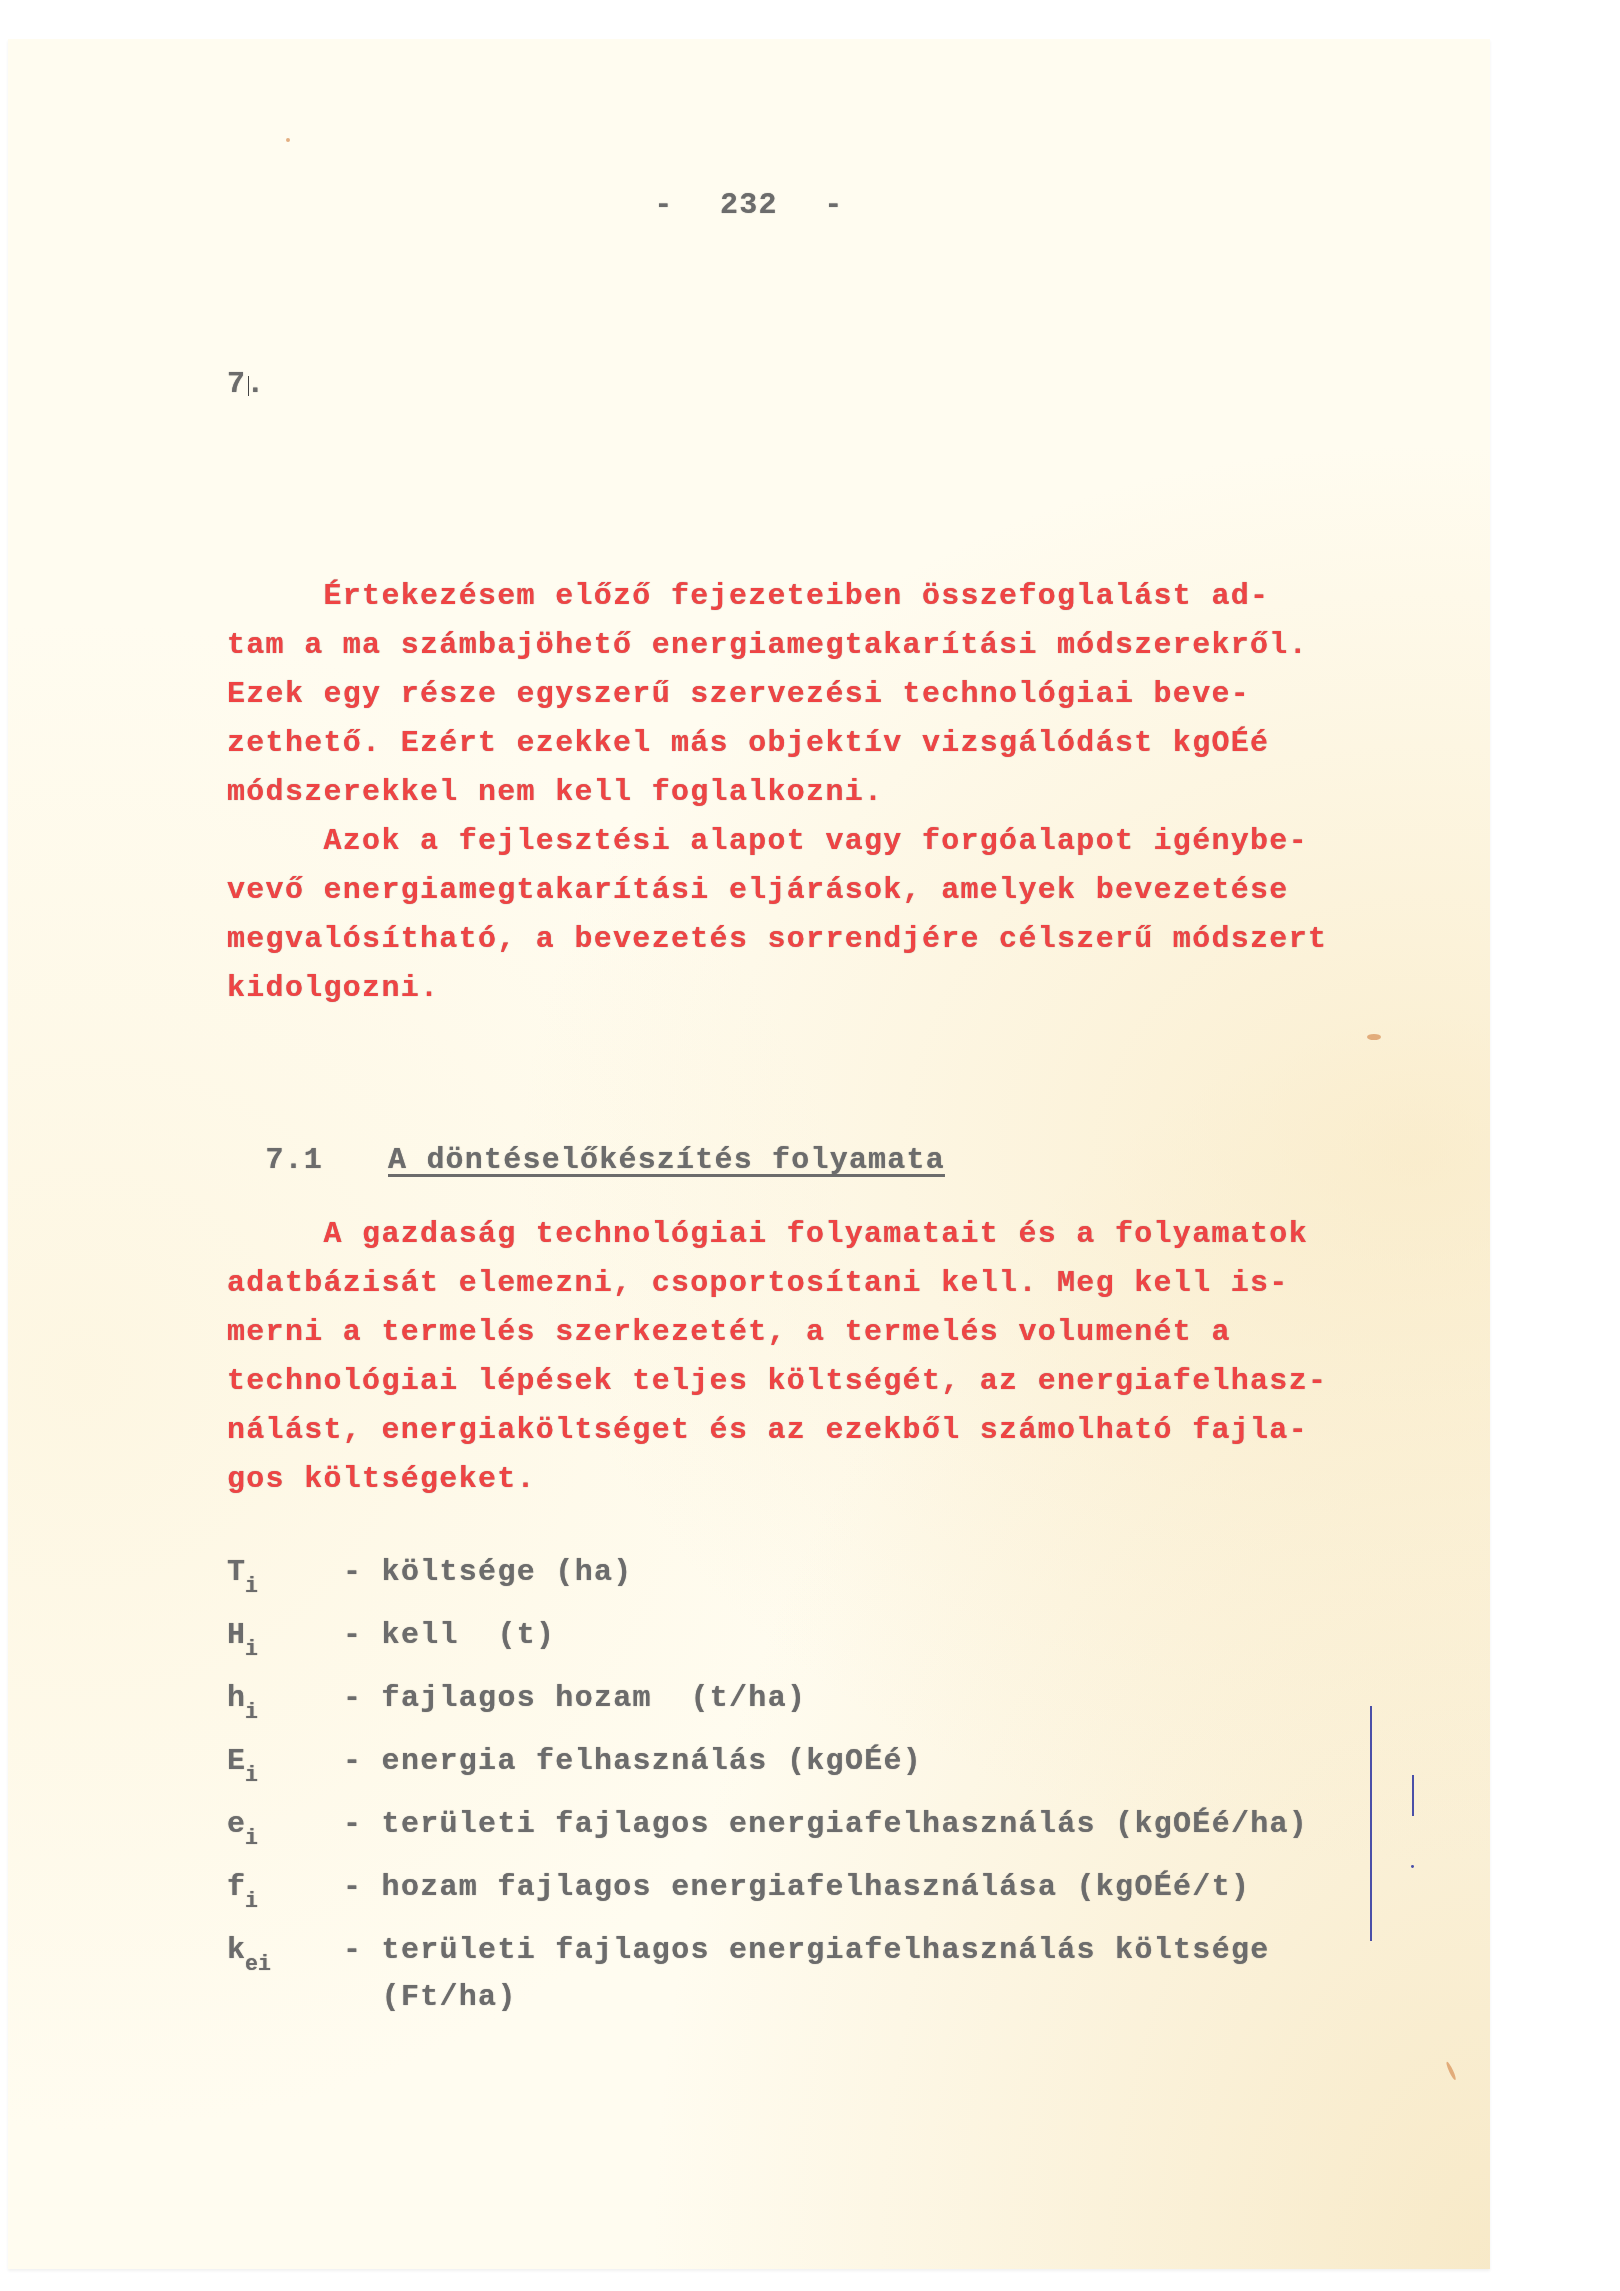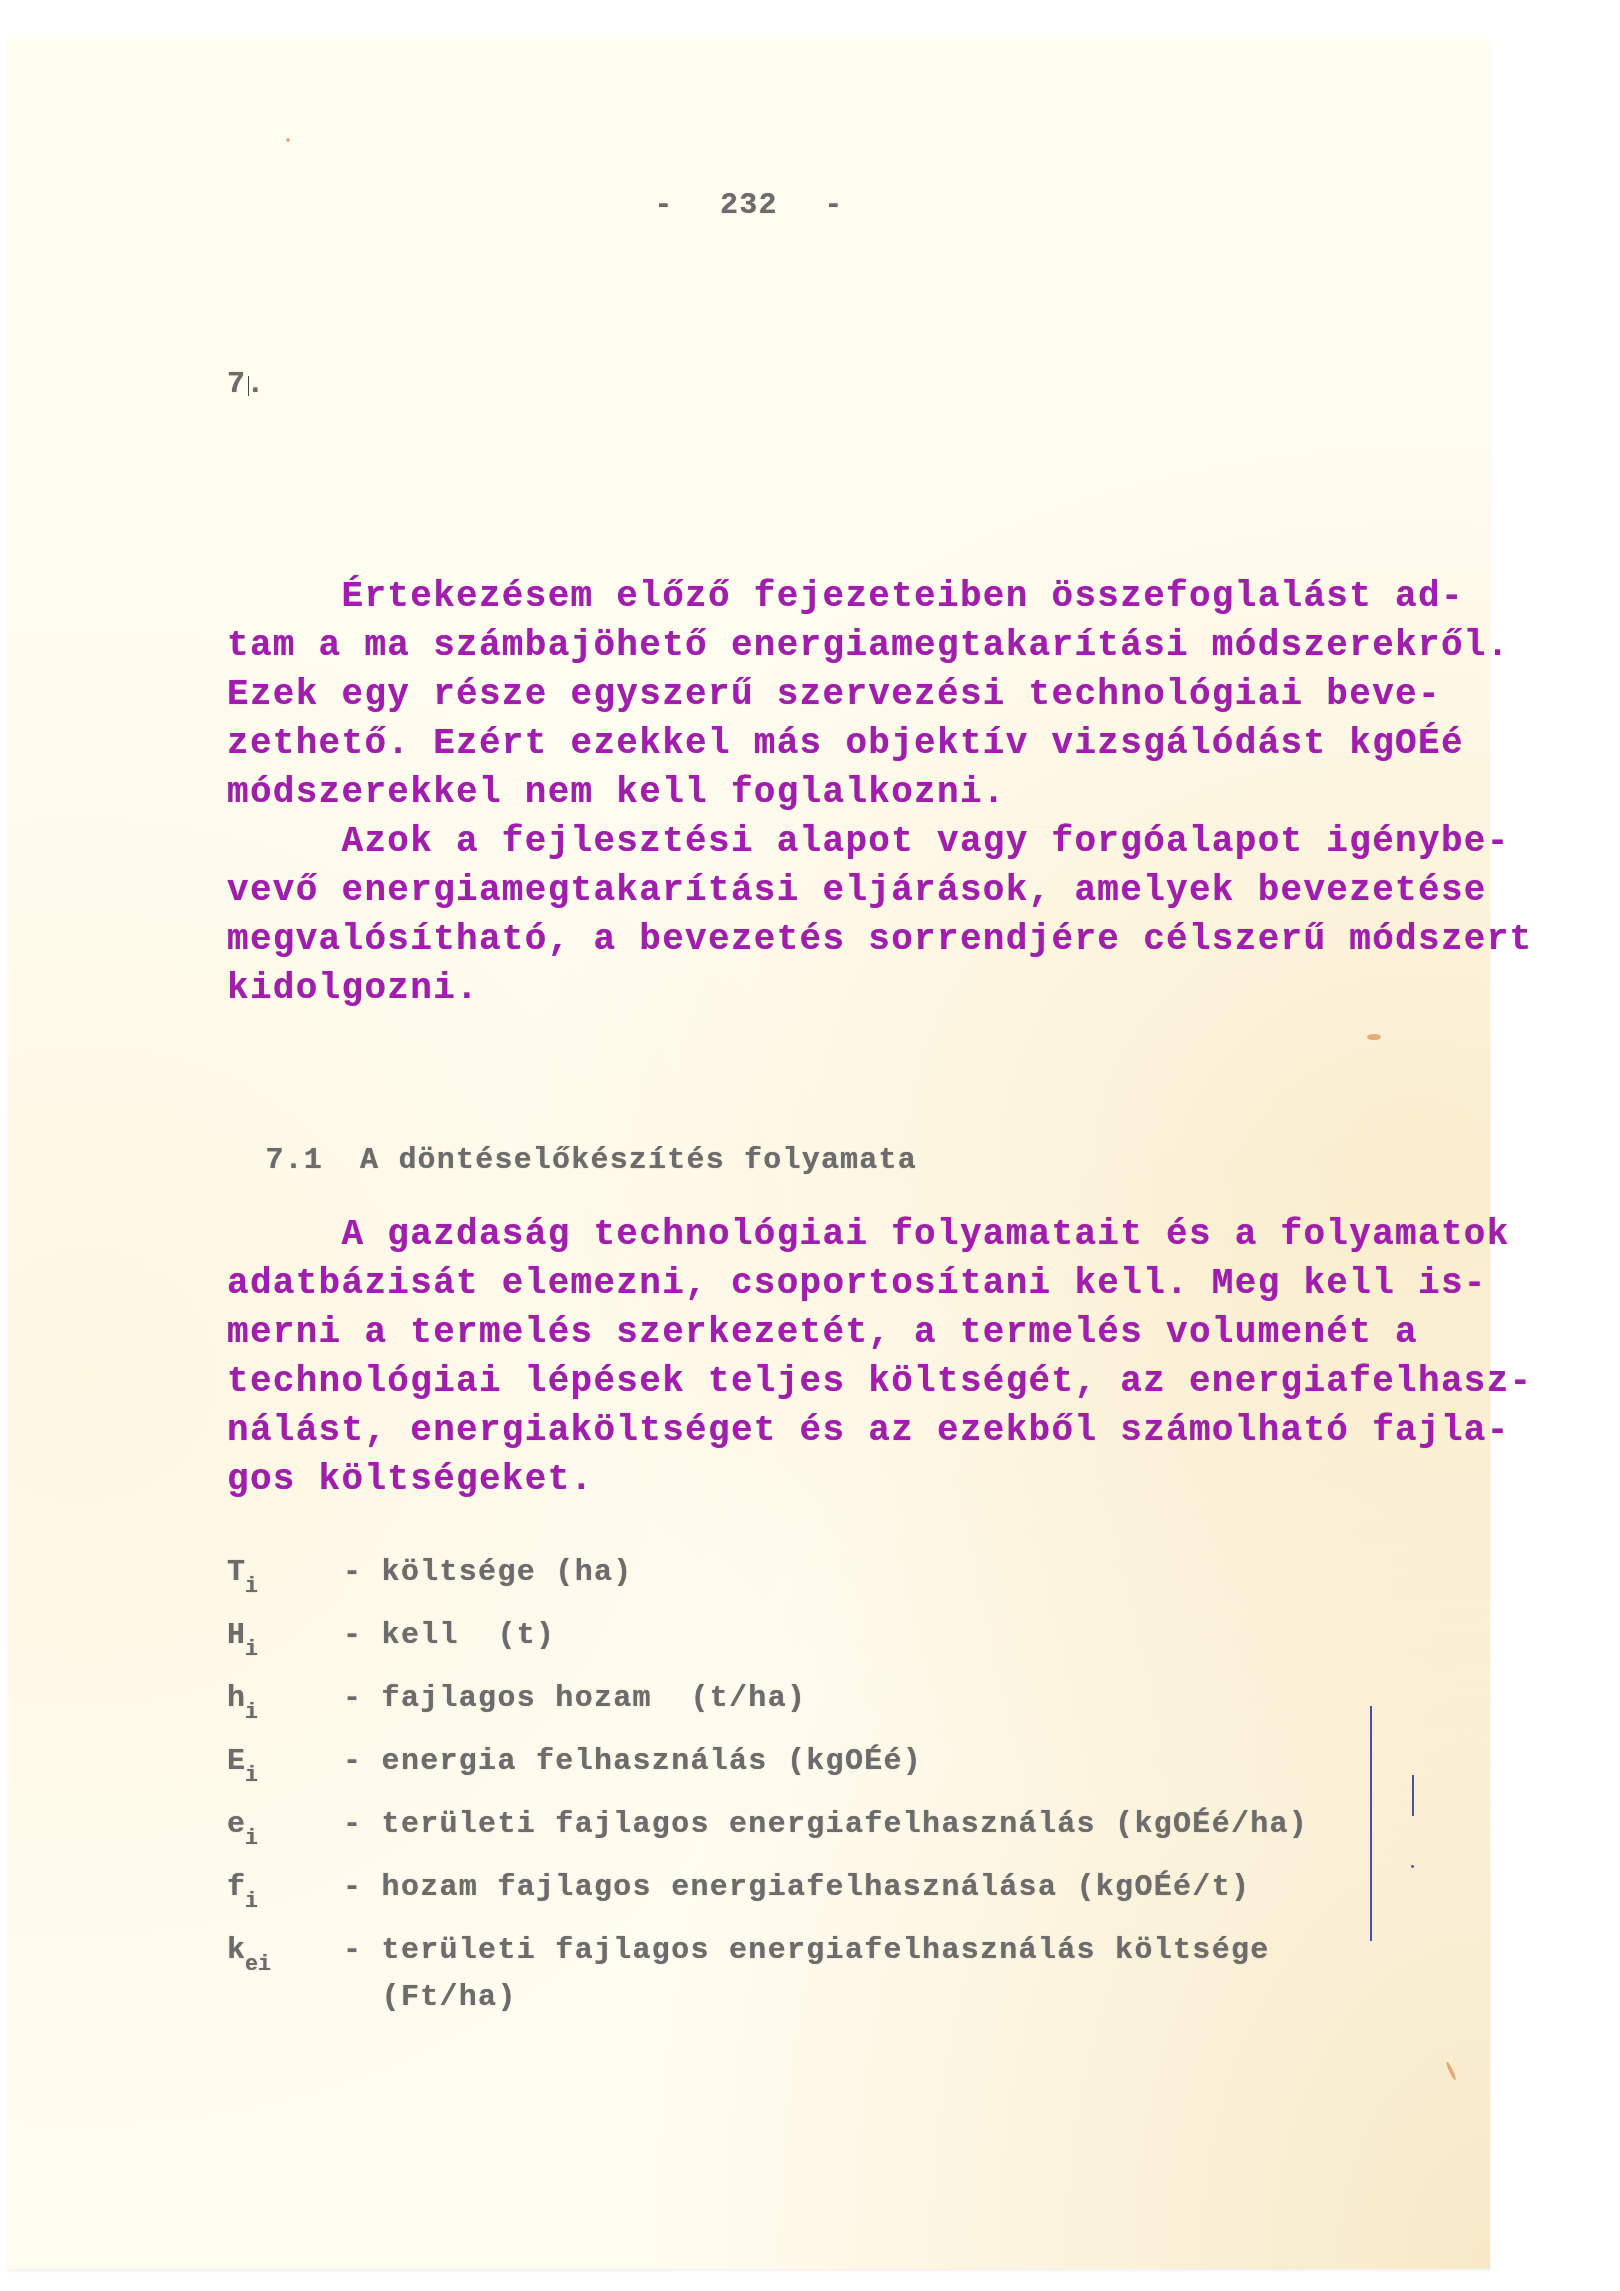--- a/index.html
+++ b/index.html
@@ -48,38 +48,40 @@
       left: 227px;
       top: 361px;
     }
     .para {
       position: absolute;
       left: 227px;
       width: 1176px;
     }
     .para .line {
       display: block;
-      color: #a21caf;
-      font-size: 36px;
+      color: #ef4444;
+      font-size: 30px;
       line-height: 49px;
       letter-spacing: 1.3px;
       white-space: pre;
       font-weight: bold;
       text-shadow: 0 0 1px rgba(90,90,90,0.7);
     }
     .p1 { top: 572px; }
     .p2 { top: 1210px; }
     .section-heading {
       left: 227px;
       top: 1090px;
     }
     .section-heading .num { margin-right: 37px; }
     .section-heading .title {
+      text-decoration: underline;
       text-decoration-thickness: 2.9px;
       text-underline-offset: 5.9px;
+      margin-left: 28px;
     }
     .defs {
       position: absolute;
       left: 227px;
       top: 1549px;
       width: 1176px;
     }
     .def-row {
       position: relative;
       height: 63px;

